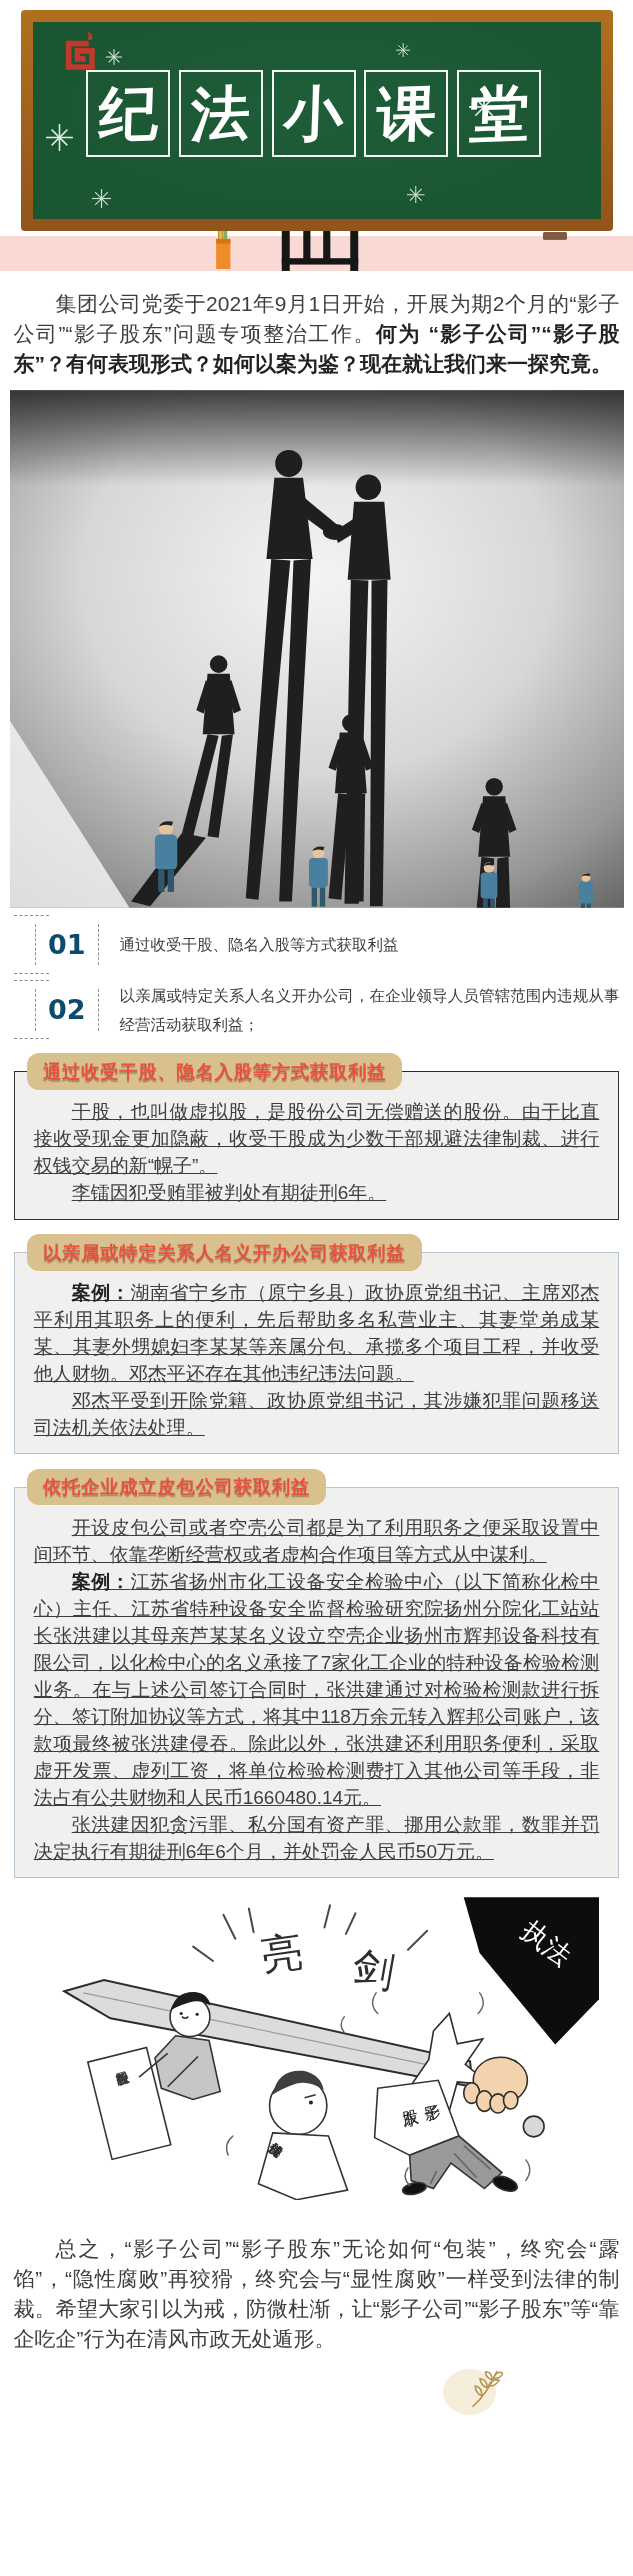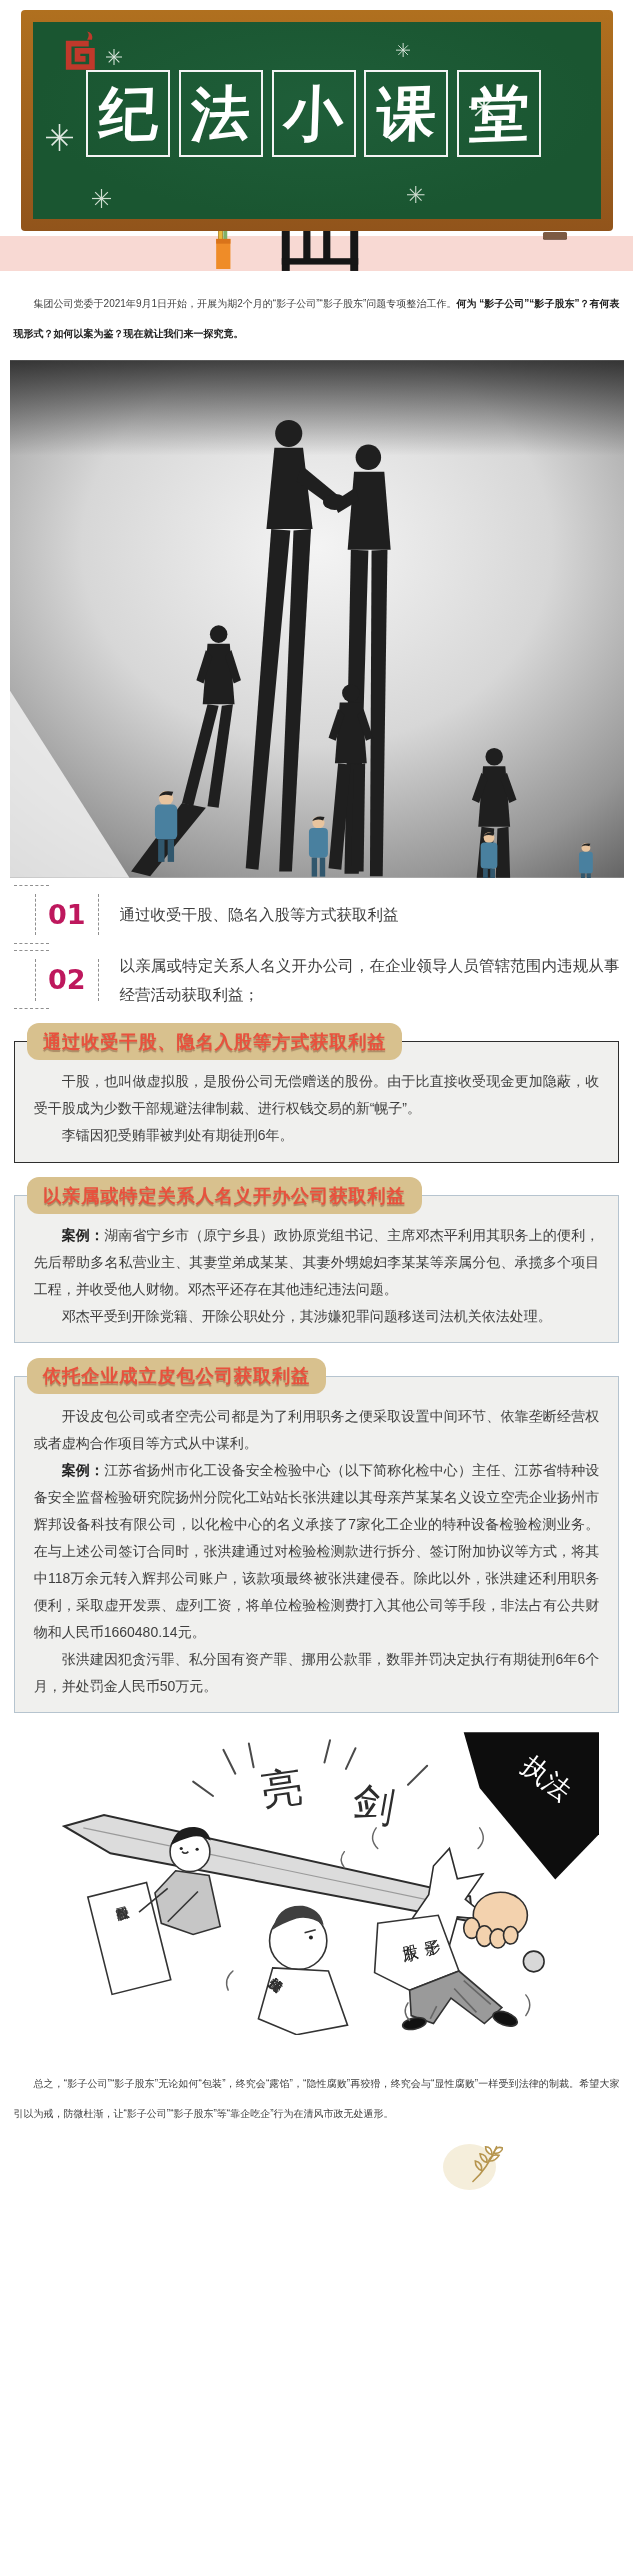--- a/index.html
+++ b/index.html
@@ -18,49 +18,49 @@
   .chalk-char{font-family:"DejaVu Serif",serif;font-weight:bold;font-size:59px;color:#ffffff;
               transform:skewX(-4deg) rotate(-2deg);line-height:1;}
   .logo{position:absolute;left:22px;top:8px;}
   .star{position:absolute;opacity:.92;}
   .eraser{position:absolute;right:46px;bottom:-8.8px;width:24px;height:7.2px;background:#7c5a43;border-radius:1.6px;
           box-shadow:0 0.8px 0 #5d4030;}
   .chair{position:absolute;left:277px;top:204px;}
   .pencils{position:absolute;left:209px;top:193px;}
 
   
-  .para{margin:0 13.5px;font-size:10px;line-height:30px;color:#3e3e3e;text-align:justify;}
+  .para{margin:0 13.5px;font-size:21px;line-height:30px;color:#3e3e3e;text-align:justify;}
   .indent{text-indent:2em;}
   .bd{font-weight:bold;color:#222;}
   .intro{margin-top:17.5px;}
   .def{margin-top:12.7px;}
   .conclusion{margin-top:34px;}
 
   
   .hero{display:block;margin:11px auto 0;}
 
   
   .item{display:flex;align-items:center;gap:21px;margin:16px 13.5px 0 35px;}
   .item:first-of-type{margin-top:21px;}
   .numwrap{position:relative;border-left:1.6px dashed #8f8f8f;border-right:1.6px dashed #8f8f8f;
            padding:7.2px 12px;flex:0 0 auto;}
   .numwrap::before{content:"";position:absolute;left:-22px;top:-8.8px;width:35px;border-top:1.6px dashed #8f8f8f;}
   .numwrap::after{content:"";position:absolute;left:-22px;bottom:-8.8px;width:35px;border-top:1.6px dashed #8f8f8f;}
-  .num{font-family:"DejaVu Sans",sans-serif;font-weight:bold;font-size:27px;color:#be185d;line-height:1;}
+  .num{font-family:"DejaVu Sans",sans-serif;font-weight:bold;font-size:27px;color:#0c4a6e;line-height:1;}
   .item-text{flex:1;font-size:15.5px;line-height:29px;color:#3e3e3e;text-align:justify;}
 
   
   .section{position:relative;margin:14.3px 14.3px 0;padding-top:18.3px;}
   .pill{position:absolute;top:0;left:12.7px;z-index:2;display:inline-block;background:#d8c18e;
         color:#e8513d;font-weight:bold;font-size:18.3px;letter-spacing:0.8px;line-height:1;
         padding:9.6px 16px 8.8px;border-radius:12px;text-shadow:0 1.6px 0.8px rgba(90,40,30,.35);}
   .sbox{background:#f0f0ee;padding:25.5px 12px 12.7px;}
   .sbox.dark{border:1.6px solid #2e2e2e;}
   .sbox.light{border:1.6px solid #b6c4cf;}
-  .box-para{margin:0 6.4px;font-size:14px;line-height:27px;color:#3e3e3e;text-align:justify;text-indent:2em;}
+  .box-para{margin:0 6.4px;font-size:19px;line-height:27px;color:#3e3e3e;text-align:justify;text-indent:2em;text-decoration:underline;}
 
   
   .cartoon{display:block;margin:19px auto 0;}
 
   
   .footer{position:relative;margin-top:17.5px;height:41px;}
   .fd-oval{position:absolute;left:443px;top:-3.2px;width:53px;height:46px;background:#f5eedb;border-radius:50%;}
   .wheat{position:absolute;left:465px;top:-6.4px;}
 </style>
 </head>
@@ -269,21 +269,21 @@
     <div class="sbox dark">
       <p class="box-para">干股，也叫做虚拟股，是股份公司无偿赠送的股份。由于比直接收受现金更加隐蔽，收受干股成为少数干部规避法律制裁、进行权钱交易的新“幌子”。</p>
       <p class="box-para">李镭因犯受贿罪被判处有期徒刑6年。</p>
     </div>
   </div>
 
   <div class="section">
     <div class="pill">以亲属或特定关系人名义开办公司获取利益</div>
     <div class="sbox light">
       <p class="box-para"><span class="bd">案例：</span><span>湖南省宁乡市（原宁乡县）政协原党组书记、主席邓杰平利用其职务上的便利，先后帮助多名私营业主、其妻堂弟成某某、其妻外甥媳妇李某某等亲属分包、承揽多个项目工程，并收受他人财物。邓杰平还存在其他违纪违法问题。</span></p>
-      <p class="box-para">邓杰平受到开除党籍、开除公职处分，其涉嫌犯罪问题移送司法机关依法处理。</p>
+      <p class="box-para">邓杰平受到开除党籍、政协原党组书记，其涉嫌犯罪问题移送司法机关依法处理。</p>
     </div>
   </div>
 
   <div class="section">
     <div class="pill">依托企业成立皮包公司获取利益</div>
     <div class="sbox light">
       <p class="box-para">开设皮包公司或者空壳公司都是为了利用职务之便采取设置中间环节、依靠垄断经营权或者虚构合作项目等方式从中谋利。</p>
       <p class="box-para"><span class="bd">案例：</span><span>江苏省扬州市化工设备安全检验中心（以下简称化检中心）主任、江苏省特种设备安全监督检验研究院扬州分院化工站站长张洪建以其母亲芦某某名义设立空壳企业扬州市辉邦设备科技有限公司，以化检中心的名义承接了7家化工企业的特种设备检验检测业务。在与上述公司签订合同时，张洪建通过对检验检测款进行拆分、签订附加协议等方式，将其中118万余元转入辉邦公司账户，该款项最终被张洪建侵吞。除此以外，张洪建还利用职务便利，采取虚开发票、虚列工资，将单位检验检测费打入其他公司等手段，非法占有公共财物和人民币1660480.14元。</span></p>
       <p class="box-para">张洪建因犯贪污罪、私分国有资产罪、挪用公款罪，数罪并罚决定执行有期徒刑6年6个月，并处罚金人民币50万元。</p>
     </div>

